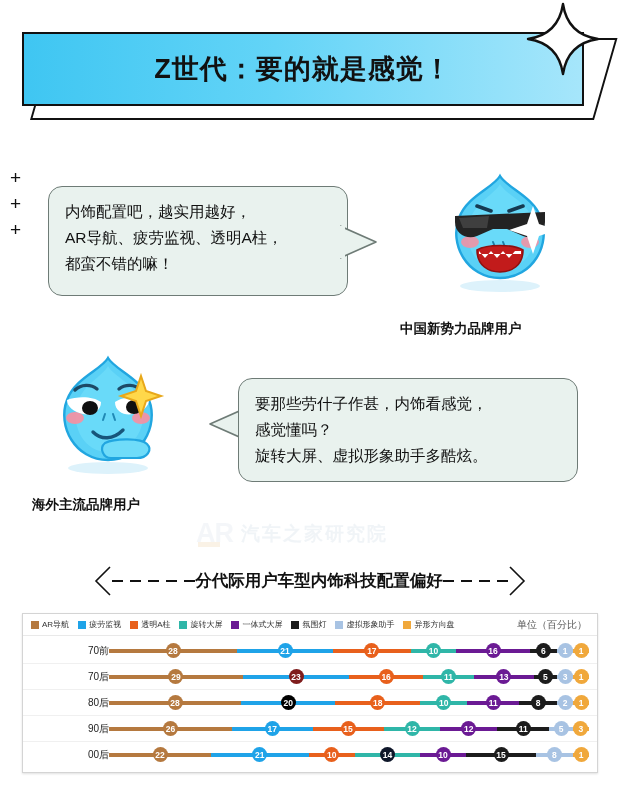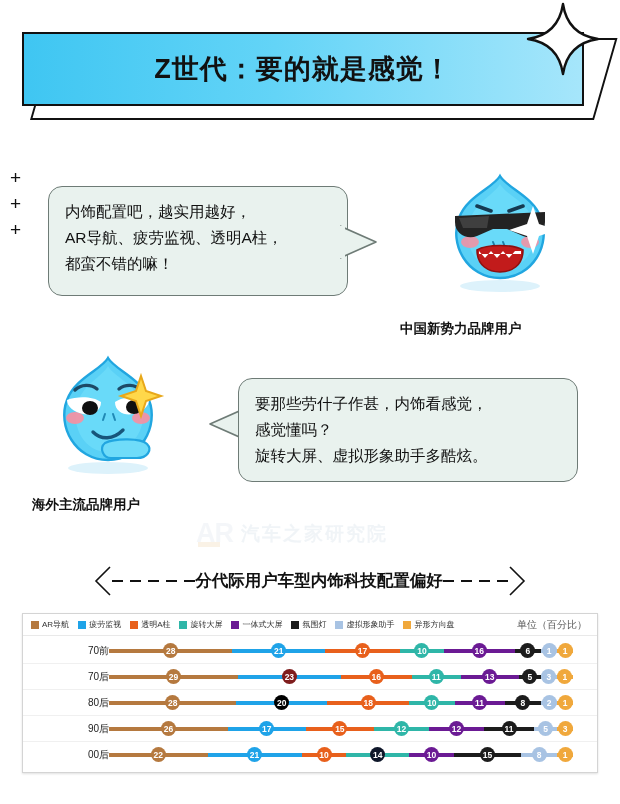--- a/index.html
+++ b/index.html
@@ -83,21 +83,21 @@
           border-bottom:1px solid #e9e9e9;}
   .lg{display:flex;align-items:center;gap:3px;margin-right:9px;}
   .lg i{width:8px;height:8px;display:block;}
   .lg span{font-size:8px;color:#333;white-space:nowrap;}
   .unit{margin-left:auto;font-size:10px;color:#555;white-space:nowrap;padding-right:2px;}
 
   .rows{padding:2px 0 0 0;}
   .row{display:flex;align-items:center;height:25px;border-bottom:1px solid #f0f0f0;}
   .row:last-child{border-bottom:none;}
   .rowlab{width:86px;text-align:right;font-size:10px;color:#222;flex:none;}
-  .bar{flex:1;display:flex;align-items:center;height:25px;margin-right:24px;}
+  .bar{flex:1;display:flex;align-items:center;height:25px;margin-right:8px;}
   .seg{position:relative;height:25px;display:flex;align-items:center;justify-content:center;}
   .seg .line{position:absolute;left:0;right:0;top:11px;height:4px;}
   .badge{
     position:relative;z-index:2;width:15px;height:15px;border-radius:50%;
     display:flex;align-items:center;justify-content:center;
     font-size:8.5px;font-weight:bold;color:#fff;
   }
 </style>
 </head>
 <body>

